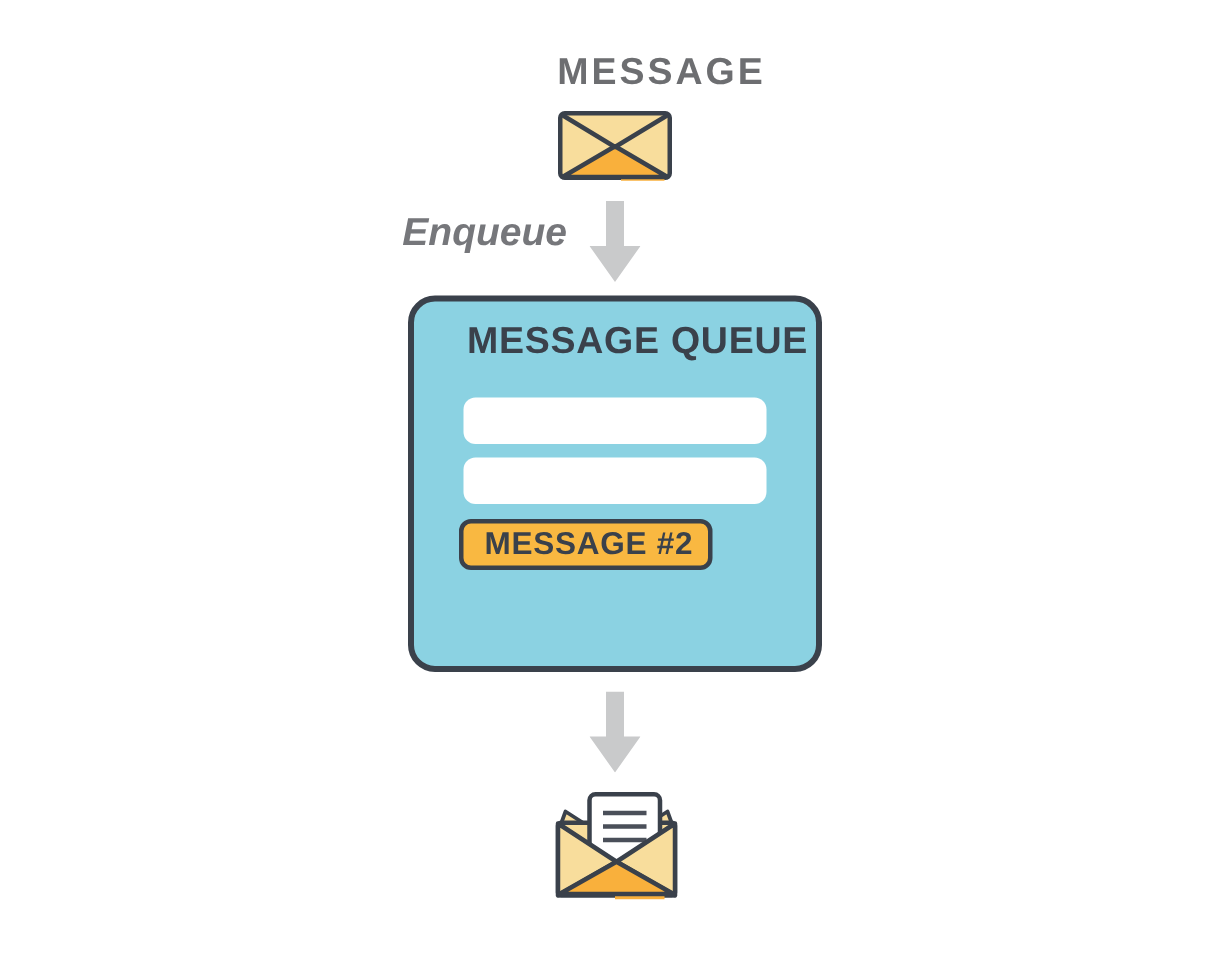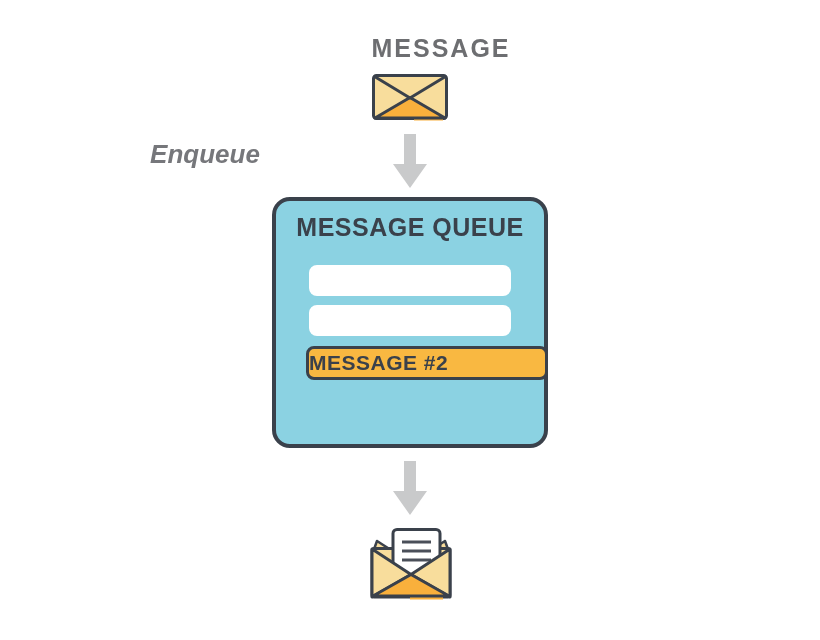--- a/index.html
+++ b/index.html
@@ -8,39 +8,39 @@
     font-family:"Liberation Sans", sans-serif;overflow:hidden;
   }
   .msg-title{
     position:absolute;top:34px;left:0;width:820px;text-align:center;
     font-size:25px;font-weight:bold;letter-spacing:2px;color:#6D6E71;margin-left:31px;
   }
   .env-top{position:absolute;left:372px;top:74px;}
   .flow-label{
     position:absolute;font-size:26px;font-weight:bold;font-style:italic;color:#76777B;
   }
-  .enqueue-label{top:139px;left:16px;width:378px;text-align:center;}
+  .enqueue-label{top:139px;left:0;width:378px;text-align:right;}
   .dequeue-label{top:466px;left:440px;}
   .arrow{position:absolute;}
   .arrow-enqueue{left:393px;top:134px;}
   .arrow-dequeue{left:393px;top:461px;}
   .queue-box{
     position:absolute;left:272px;top:197px;width:276px;height:251px;
     box-sizing:border-box;background:#8BD2E2;border:4px solid #3A414B;border-radius:18px;
   }
   .queue-title{
     position:absolute;top:12px;left:0;width:100%;text-align:center;
-    font-size:25px;font-weight:bold;letter-spacing:.5px;color:#3A414B;
+    font-size:25px;font-weight:bold;letter-spacing:.5px;color:#3A414B;padding-left:15px;
   }
   .slot{position:absolute;box-sizing:border-box;border-radius:8px;}
   .slot.empty{left:33px;width:202px;height:31px;background:#ffffff;}
   .slot.filled{
-    left:30px;width:242px;height:34px;background:#F9B841;border:3px solid #3A414B;
+    left:30px;width:169px;height:34px;background:#F9B841;border:3px solid #3A414B;
     color:#3A414B;font-size:21px;font-weight:bold;letter-spacing:.5px;
-    line-height:28px;
+    line-height:28px;padding-left:14px;
   }
   .slot-0{top:64px;}
   .slot-1{top:104px;}
   .slot-2{top:145px;}
   .slot-3{top:190px;}
   .env-bottom{position:absolute;left:370px;top:518px;}
 </style>
 </head>
 <body>
 

